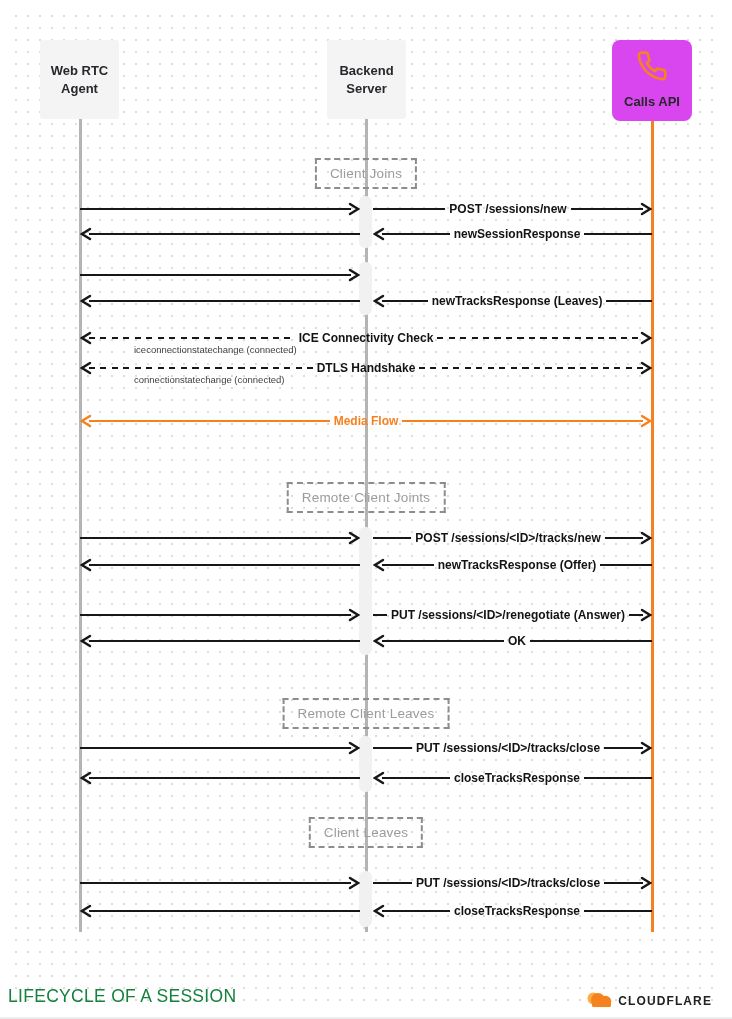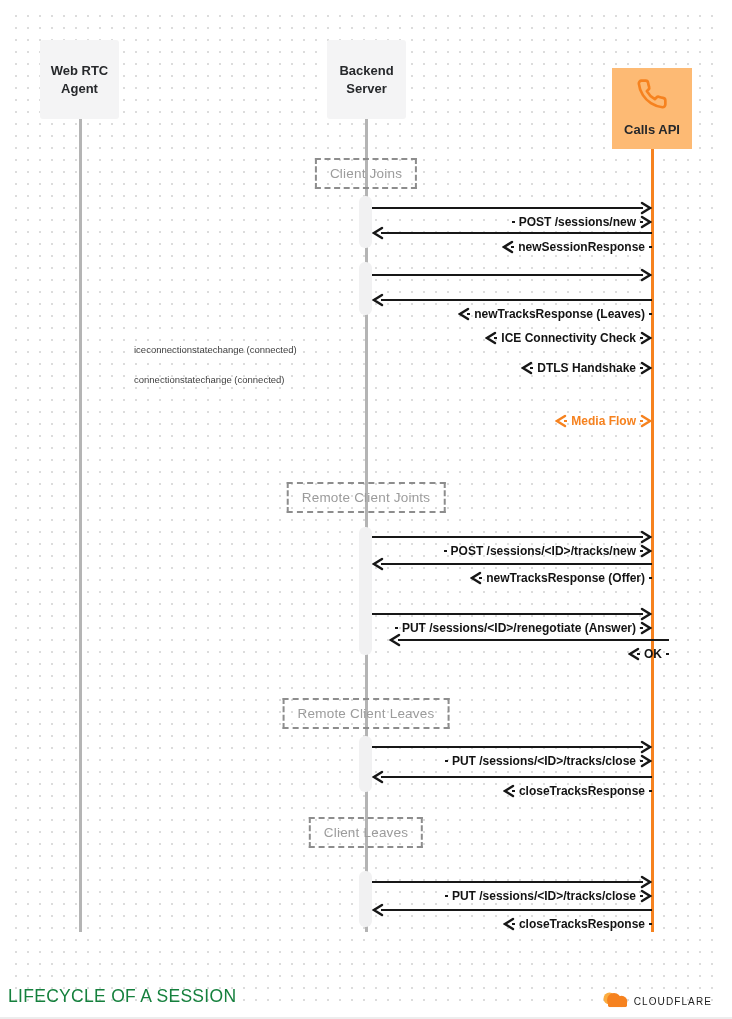--- a/index.html
+++ b/index.html
@@ -11,54 +11,54 @@
     position:absolute;left:10px;top:10px;right:10px;bottom:8px;
     background-image:radial-gradient(circle,#dcdcdc 1.1px,transparent 1.4px);
     background-size:12px 12px;
   }
   
   .actor{
     position:absolute;display:flex;flex-direction:column;align-items:center;justify-content:center;
     text-align:center;font-weight:700;font-size:13px;color:#26282b;line-height:1.35;
   }
   .actor.gray{background:#f4f4f5;border-radius:3px;}
-  .actor.orange{background:#fdba74;border-radius:0;margin-top:28px;}
+  .actor.orange{background:#d946ef;border-radius:8px;}
   
   .lifeline{position:absolute;width:2.5px;}
   .lifeline.gray{background:#b4b4b4;}
   .lifeline.orange{background:#f6821f;}
   
   .activation{position:absolute;left:359px;width:13px;background:#f1f1f2;border-radius:6px;}
   
   .phase{
     position:absolute;left:366px;transform:translateX(-50%);
     border:2px dashed #8d8d8d;color:#9c9c9c;font-size:13.5px;font-weight:500;
     padding:6px 13px;white-space:nowrap;letter-spacing:.2px;background:transparent;margin-top:19px;
   }
   
-  .msg{position:absolute;left:80px;width:572px;height:16px;display:flex;align-items:flex-end;flex-direction:column;}
+  .msg{position:absolute;left:80px;width:572px;height:16px;display:flex;align-items:flex-start;}
   .seg{display:flex;align-items:center;height:100%;}
   .seg-a{width:280px;}
   .gap{width:13px;flex:none;}
   .seg-b{flex:1;}
   .line{flex:1;height:2.4px;background:#171717;min-width:3px;}
   .msg.dashed .line{
     background:repeating-linear-gradient(90deg,#171717 0 6px,transparent 6px 11.5px);
   }
   .msg.media .line{background:#f6821f;}
   .lbl{font-weight:700;font-size:12px;color:#131313;padding:0 4px;white-space:nowrap;flex:none;}
   .msg.media .lbl{color:#f6821f;}
   .head{flex:none;display:flex;align-items:center;}
   .head.hr{margin-left:-3px;}
   .head.hl{margin-right:-3px;}
   .sub{position:absolute;left:92px;font-size:9.5px;font-weight:400;color:#3f3f3f;white-space:nowrap;padding-left:42px;}
   
   .title{position:absolute;left:8px;top:986px;font-size:17.5px;font-weight:400;color:#15803d;letter-spacing:.3px;}
   .logo{position:absolute;right:20px;top:990px;display:flex;align-items:center;gap:4px;}
-  .wordmark{font-size:10px;font-weight:400;color:#222;letter-spacing:1.1px;}
+  .wordmark{font-size:12px;font-weight:700;color:#222;letter-spacing:1.1px;}
 </style>
 </head>
 <body>
 
 <div class="canvas">
   <div class="dots"></div>
 
   <div class="lifeline gray" style="left:79px;top:119px;height:813px;"></div>
   <div class="lifeline gray" style="left:365px;top:119px;height:813px;"></div>
   <div class="lifeline orange" style="left:651px;top:121px;height:811px;"></div>
@@ -282,21 +282,21 @@
         <span class="lbl">PUT /sessions/&lt;ID&gt;/renegotiate (Answer)</span>
         <span class="line"></span>
         <span class="head hr">
           <svg width="12" height="14" viewBox="0 0 12 14" fill="none" stroke="#171717" stroke-width="2.4" stroke-linecap="round">
             <path d="M2 2 L10 7 L2 12"></path>
           </svg>
         </span>
       </div>
   </div>
 
-  <div class="msg" style="top:633px;margin-left:17px;">
+  <div class="msg" style="top:633px;">
     <div class="seg seg-a">
         <span class="head hl">
           <svg width="12" height="14" viewBox="0 0 12 14" fill="none" stroke="#171717" stroke-width="2.4" stroke-linecap="round">
             <path d="M10 2 L2 7 L10 12"></path>
           </svg>
         </span>
         <span class="line"></span>
       </div>
     <div class="gap"></div>
     <div class="seg seg-b">

